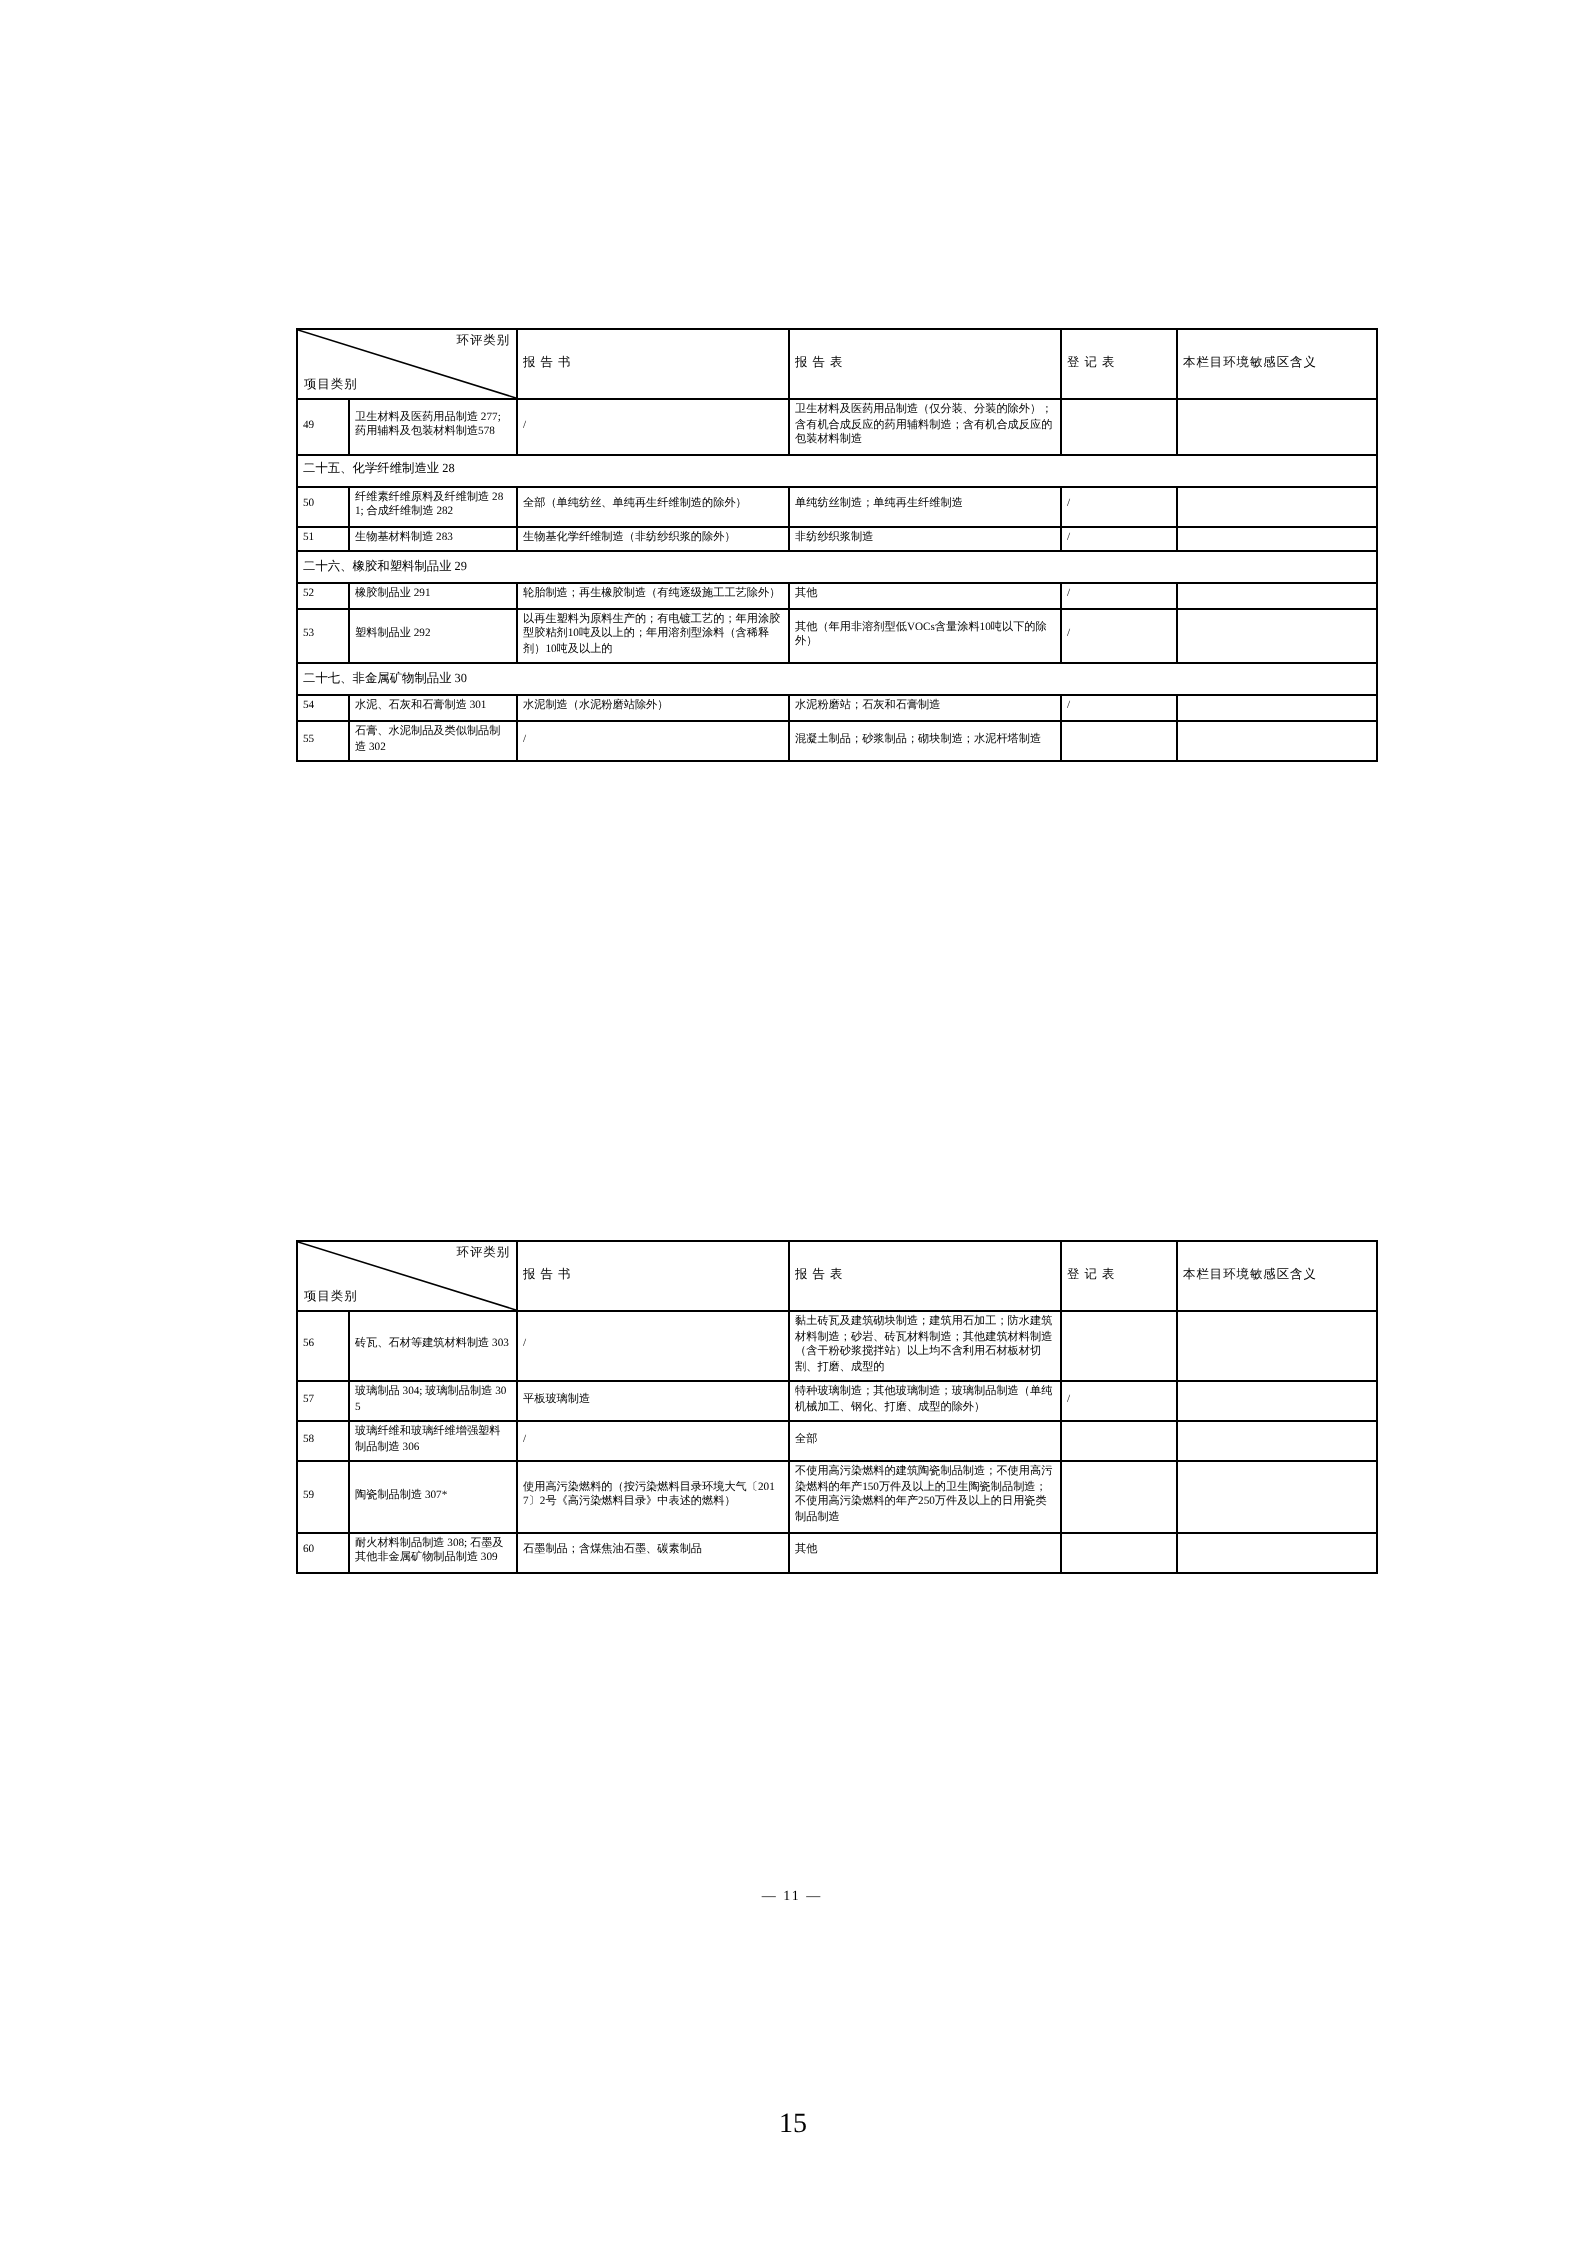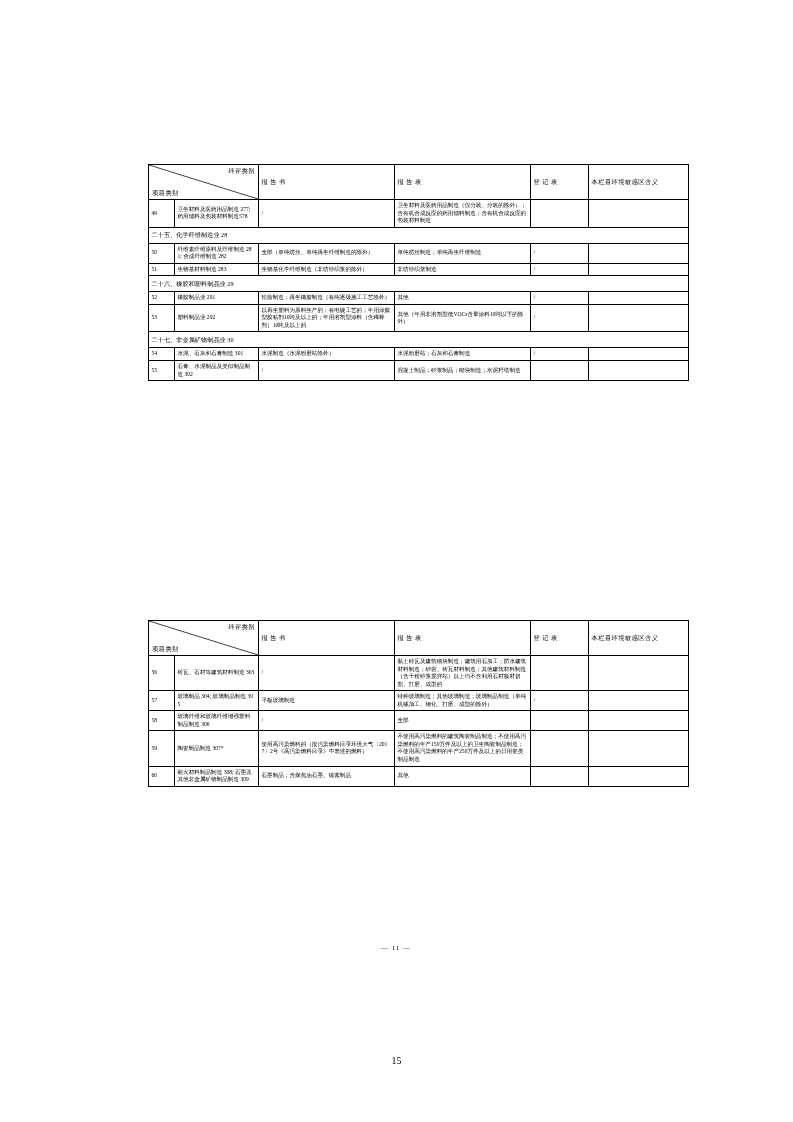--- a/index.html
+++ b/index.html
@@ -98,21 +98,21 @@
   }
   #pn-1 { top: 516px; }
   #pn-2 { top: 944px; }
 
   .footer-num {
     position: absolute;
     left: 0;
     width: 793px;
     top: 1055px;
     text-align: center;
-    font-size: 10px;
+    font-size: 14px;
     font-family: "Liberation Serif", serif;
   }
 </style>
 </head>
 <body>
 
 <div class="page">
 
   <div class="table-block" id="block-1">
     <table class="doc-table">

